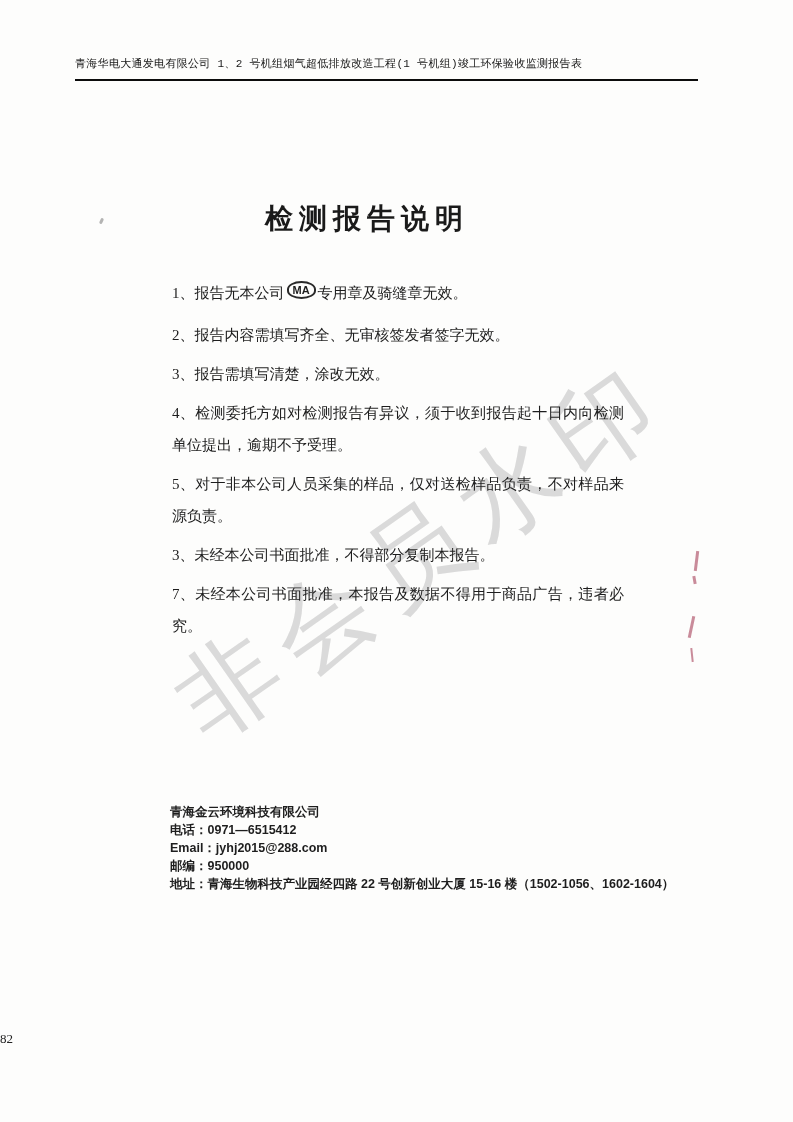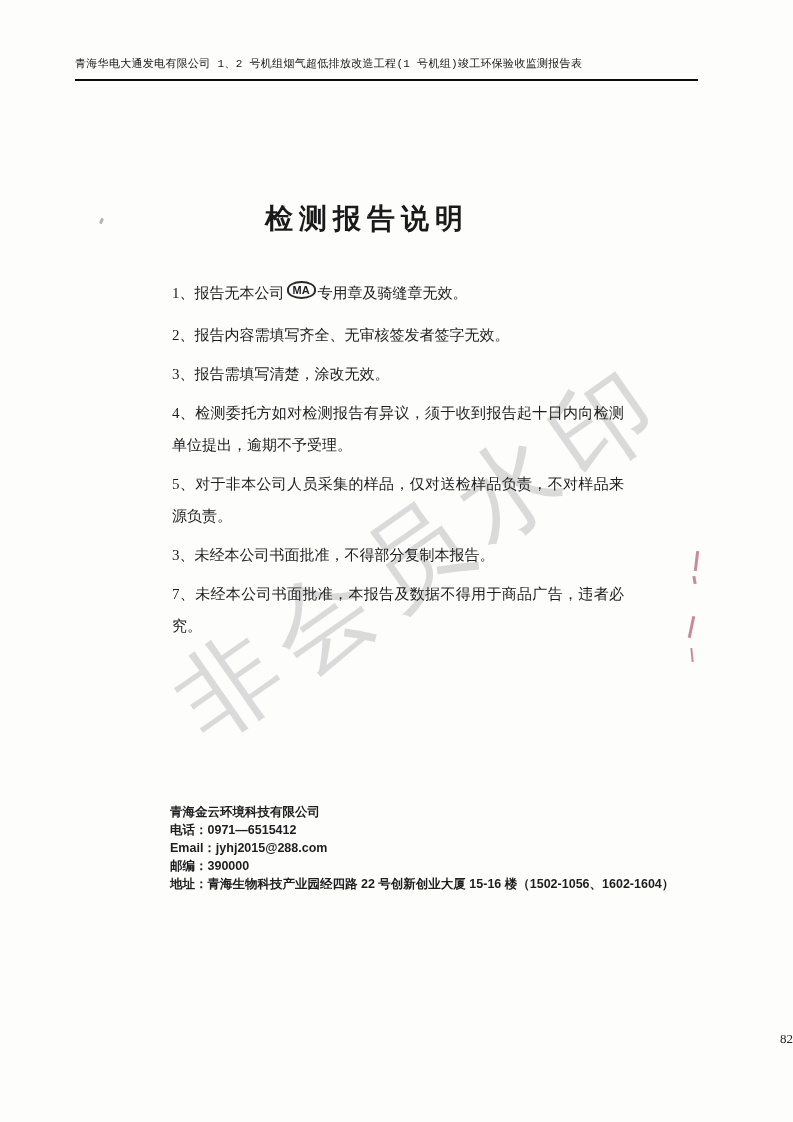--- a/index.html
+++ b/index.html
@@ -68,21 +68,21 @@
   .footer{
     position:absolute;left:170px;top:803px;
     font-size:12.5px;line-height:18px;
     font-weight:600;color:#1e1e1e;
     font-family:"Liberation Sans","DejaVu Sans",sans-serif;
     white-space:nowrap;
   }
   .footer .company{font-weight:700;}
   .page-number{
     position:absolute;left:0;top:1031px;width:793px;
-    text-align:right;font-size:13px;color:#222;
+    text-align:left;font-size:13px;color:#222;
   }
   
   .bleed{position:absolute;background:rgba(150,25,55,.5);filter:blur(.7px);z-index:2;}
   .bleed.m1{left:695px;top:551px;width:3px;height:20px;transform:rotate(7deg);}
   .bleed.m2{left:693px;top:576px;width:3px;height:8px;transform:rotate(-10deg);}
   .bleed.m3{left:690px;top:616px;width:3px;height:22px;transform:rotate(12deg);}
   .bleed.m4{left:691px;top:648px;width:2px;height:14px;transform:rotate(-6deg);}
   
   .speck{position:absolute;left:100px;top:218px;width:3px;height:6px;
          background:rgba(90,90,90,.45);transform:rotate(25deg);border-radius:2px;z-index:2;}
@@ -109,21 +109,21 @@
       <div class="item"><span>4、检测委托方如对检测报告有异议，须于收到报告起十日内向检测单位提出，逾期不予受理。</span></div>
       <div class="item"><span>5、对于非本公司人员采集的样品，仅对送检样品负责，不对样品来源负责。</span></div>
       <div class="item"><span>3、未经本公司书面批准，不得部分复制本报告。</span></div>
       <div class="item"><span>7、未经本公司书面批准，本报告及数据不得用于商品广告，违者必究。</span></div>
     </div>
 
     <div class="footer">
       <div class="company">青海金云环境科技有限公司</div>
       <div><span>电话：</span><span>0971—6515412</span></div>
       <div><span>Email：</span><span>jyhj2015@288.com</span></div>
-      <div><span>邮编：</span><span>390000</span></div>
+      <div><span>邮编：</span><span>950000</span></div>
       <div><span>地址：</span><span>青海生物科技产业园经四路 22 号创新创业大厦 15-16 楼（1502-1056、1602-1604）</span></div>
     </div>
 
     <div class="bleed m1"></div>
     <div class="bleed m2"></div>
     <div class="bleed m3"></div>
     <div class="bleed m4"></div>
 
     <div class="page-number">82</div>
   </div>

